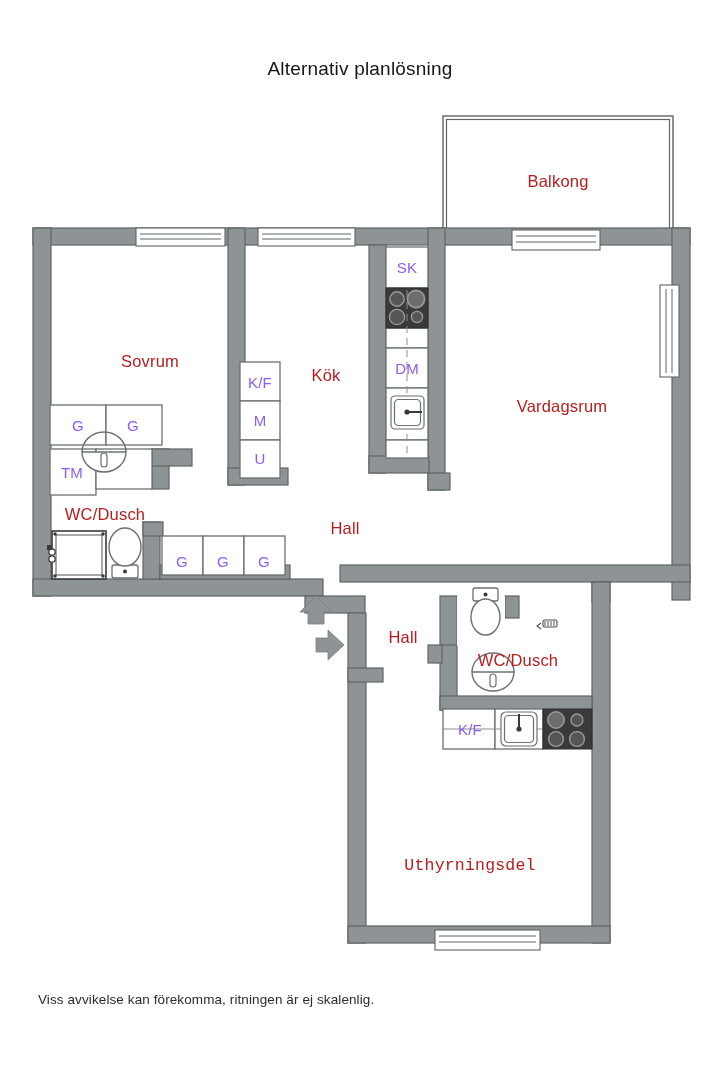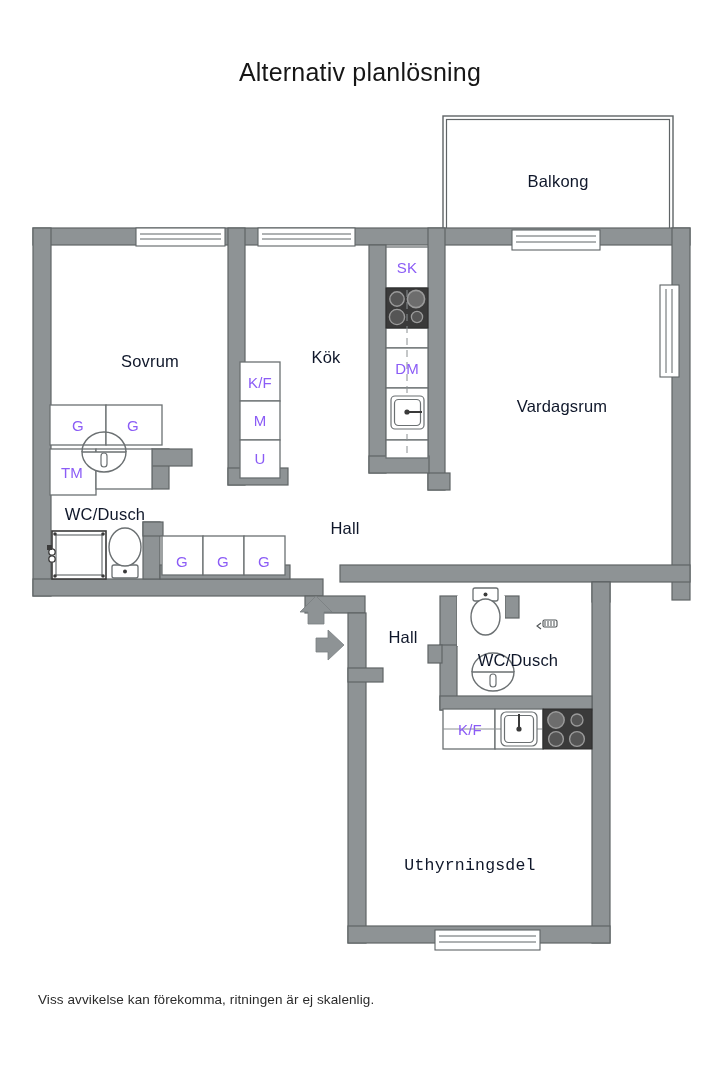--- a/index.html
+++ b/index.html
@@ -19,42 +19,42 @@
     position: relative;
     width: 720px;
     height: 1080px;
   }
   #plan-title {
     position: absolute;
     left: 0;
     top: 58px;
     width: 720px;
     text-align: center;
-    font-size: 25px;
+    font-size: 19px;
     font-weight: 400;
     letter-spacing: 0.2px;
     color: #161616;
   }
   #plan-footnote {
     position: absolute;
     left: 38px;
     top: 992px;
     font-size: 13.5px;
     color: #2b2b2b;
     letter-spacing: 0.1px;
   }
   #floorplan-svg {
     position: absolute;
     left: 0;
     top: 0;
   }
   .room-label {
     position: absolute;
     font-size: 16.5px;
-    color: #0f172a;
+    color: #b91c1c;
     white-space: nowrap;
     transform: translate(-50%, -50%);
     letter-spacing: 0.2px;
   }
   .fixture-label {
     position: absolute;
     font-size: 15px;
     color: #8b5cf6;
     white-space: nowrap;
     transform: translate(-50%, -50%);
@@ -273,21 +273,21 @@
       <path d="M316 596 L332 612 L324 612 L324 624 L308 624 L308 612 L300 612 Z" fill="#8e9395" stroke="#7a7f81" stroke-width="0.8"></path>
     </g>
     <g>
       <path d="M344 645 L328 630 L328 638 L316 638 L316 652 L328 652 L328 660 Z" fill="#8e9395" stroke="#7a7f81" stroke-width="0.8"></path>
     </g>
 
   </svg>
 
   <div class="room-label" style="left:558px; top:181px;">Balkong</div>
   <div class="room-label" style="left:150px; top:345px;margin-top:16px;">Sovrum</div>
-  <div class="room-label" style="left:326px; top:357px;">Kök</div>
+  <div class="room-label" style="left:326px; top:375px;">Kök</div>
   <div class="room-label" style="left:562px; top:406px;">Vardagsrum</div>
   <div class="room-label" style="left:345px; top:528px;">Hall</div>
   <div class="room-label" style="left:105px; top:514px;">WC/Dusch</div>
   <div class="room-label" style="left:403px; top:637px;">Hall</div>
   <div class="room-label" style="left:518px; top:660px;">WC/Dusch</div>
   <div class="room-label" style="left:470px; top:865px;font-family:Liberation Mono, monospace;">Uthyrningsdel</div>
 
   <div class="fixture-label" style="left:78px;  top:425px;">G</div>
   <div class="fixture-label" style="left:133px; top:425px;">G</div>
   <div class="fixture-label" style="left:72px;  top:472px;text-align:right;">TM</div>

